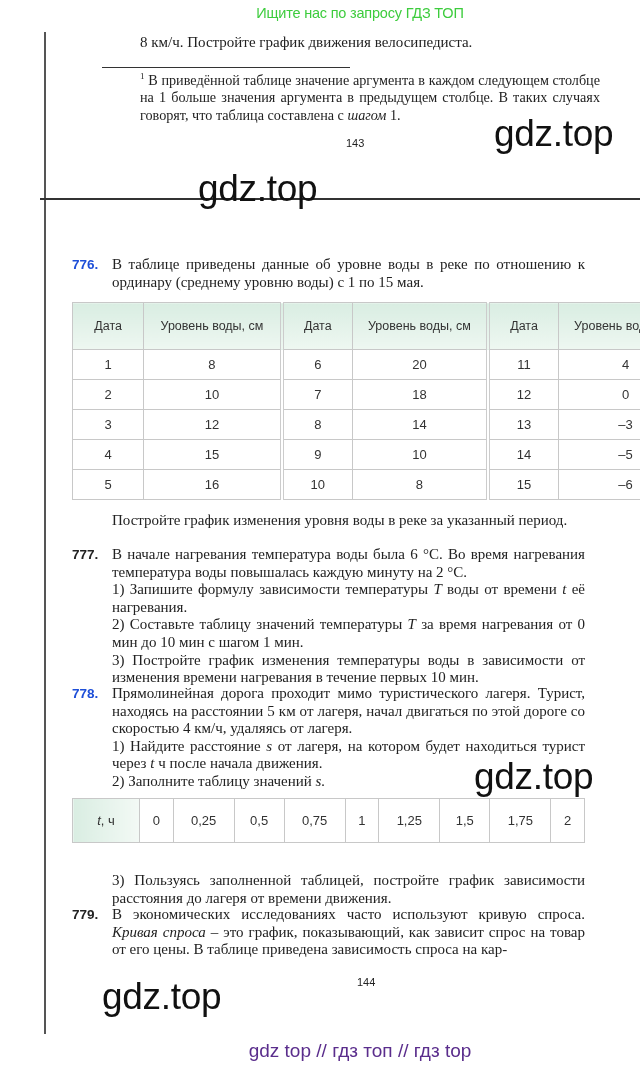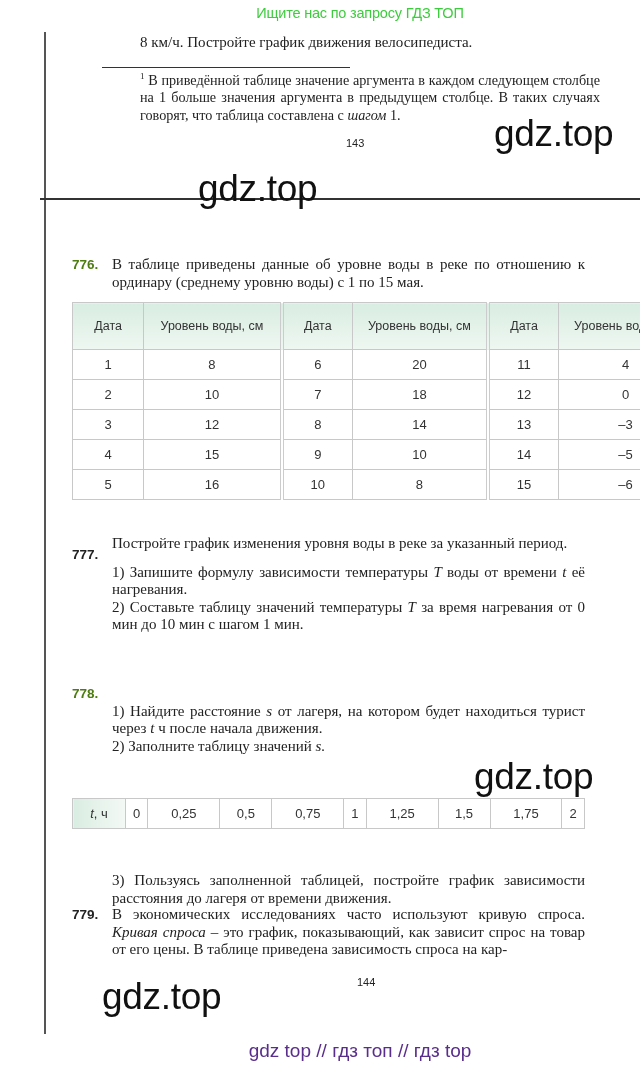--- a/index.html
+++ b/index.html
@@ -10,32 +10,32 @@
                 font-family:"Liberation Sans", sans-serif; font-size:14.5px; letter-spacing:-0.2px; }
   .page-border-top { left:4px; top:32px; width:2px; height:166px; background:#555; }
   .page-border-bottom { left:4px; top:200px; width:2px; height:834px; background:#555; }
   .page-divider { left:0; top:198px; width:640px; height:2px; background:#333; }
   .serif-text { font-family:"Liberation Serif", "DejaVu Serif", serif; font-size:15px; line-height:17.6px; color:#222; }
   .footnote-rule { left:62px; top:67px; width:248px; height:1px; background:#333; }
   .footnote { left:100px; top:68px; width:460px; font-size:14.2px; line-height:17.5px; text-align:justify; }
   .page-num { font-family:"Liberation Sans", "DejaVu Sans", sans-serif; font-weight:normal; font-size:11px; color:#222; }
   .watermark { font-family:"Liberation Sans", "DejaVu Sans", sans-serif; font-size:37px; color:#111; letter-spacing:-0.3px; }
   .task-num { position:absolute; left:-40px; font-family:"Liberation Sans","DejaVu Sans",sans-serif; font-weight:bold; font-size:13.5px; }
-  .task-num.green { color:#4d7c0f; }
+  .task-num.green { color:#1d4ed8; }
   .task-num.dark { color:#222; }
   .para { position:absolute; left:112px; width:473px; text-align:justify; }
   i { font-style:italic; }
   table { border-collapse:collapse; font-family:"Liberation Sans","DejaVu Sans",sans-serif; font-size:13px; color:#333; }
   .water-table { position:absolute; left:72px; top:302px; width:621px; }
   .water-table th { font-weight:normal; background:linear-gradient(#d9ede2,#eef7f1); height:46px; font-size:12.5px; line-height:16px; }
   .water-table td, .water-table th { border:1px solid #c8c8c8; text-align:center; padding:0; }
   .water-table td { height:29px; }
   .water-table .sep { border-left:4px double #ccc; }
   .st-table { position:absolute; left:72px; top:798px; width:513px; }
-  .st-table td { border:1px solid #c8c8c8; text-align:center; height:29px; padding:0; font-size:13px; }
+  .st-table td { border:1px solid #c8c8c8; text-align:center; height:29px; padding:7px; font-size:13px; }
   .st-table td.hdr { background:linear-gradient(90deg,#d9ede2,#f3f9f5); width:52px; }
   .bottom-links { left:0; width:640px; top:1040px; text-align:center; color:#5a2d8c;
                   font-family:"Liberation Sans","DejaVu Sans",sans-serif; font-size:19px; }
 </style>
 </head>
 <body>
 
 <div class="abs top-banner">Ищите нас по запросу ГДЗ ТОП</div>
 
 <div class="abs page-border-top"></div>
@@ -110,38 +110,39 @@
       <td>5</td>
       <td>16</td>
       <td class="sep">10</td>
       <td>8</td>
       <td class="sep">15</td>
       <td>–6</td>
     </tr>
   </tbody>
 </table>
 
-<div class="para serif-text" style="top:512px;margin-top:23px;">Постройте график изменения уровня воды в реке за указанный период.</div>
+<div class="para serif-text" style="top:512px;">Постройте график изменения уровня воды в реке за указанный период.</div>
 
 <div class="para serif-text" style="top:546px;">
   <span class="task-num dark">777.</span>
-  <br>
+  <span>В начале нагревания температура воды была 6 °C. Во время нагревания температура воды повышалась каждую минуту на 2 °C.</span><br>
   <span>1) Запишите формулу зависимости температуры</span>
   <i>T</i>
   <span>воды от времени</span>
   <i>t</i>
   <span>её нагревания.</span><br>
   <span>2) Составьте таблицу значений температуры</span>
   <i>T</i>
   <span>за время нагревания от 0 мин до 10 мин с шагом 1 мин.</span><br>
+  <span>3) Постройте график изменения температуры воды в зависимости от изменения времени нагревания в течение первых 10 мин.</span>
 </div>
 
 <div class="para serif-text" style="top:685px;">
   <span class="task-num green">778.</span>
-  <br>
+  <span>Прямолинейная дорога проходит мимо туристического лагеря. Турист, находясь на расстоянии 5 км от лагеря, начал двигаться по этой дороге со скоростью 4 км/ч, удаляясь от лагеря.</span><br>
   <span>1) Найдите расстояние</span>
   <i>s</i>
   <span>от лагеря, на котором будет находиться турист через</span>
   <i>t</i>
   <span>ч после начала движения.</span><br>
   <span>2) Заполните таблицу значений</span>
   <i>s.</i>
 </div>
 
 <table class="st-table">

